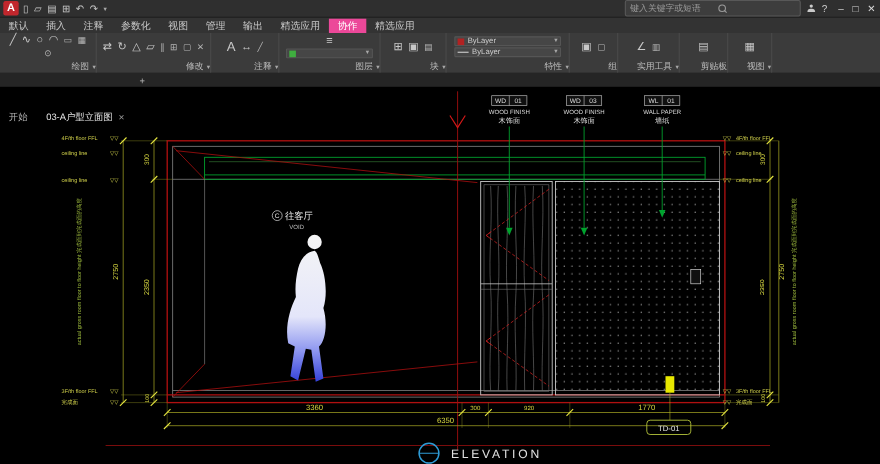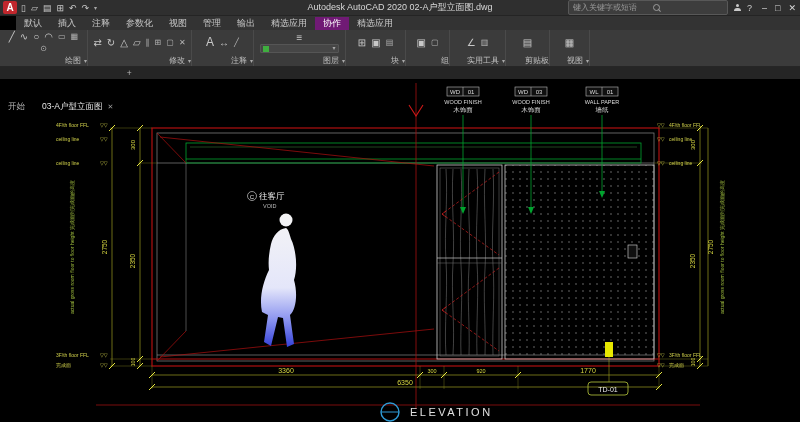--- a/index.html
+++ b/index.html
@@ -14,23 +14,23 @@
   .tb-right{margin-left:auto;display:flex;align-items:center;gap:6px;padding-right:4px;z-index:2;}
   .searchbox{width:150px;height:11px;background:#3d3d3d;border:1px solid #585858;border-radius:2px;
     display:flex;align-items:center;gap:16px;padding:1px 4px;color:#9a9a9a;font-size:8px;}
   .mag{width:5px;height:5px;border:1px solid #9a9a9a;border-radius:50%;position:relative;flex:0 0 auto;}
   .mag:after{content:"";position:absolute;width:3px;height:1px;background:#9a9a9a;left:4px;top:5px;transform:rotate(45deg);}
   .person{width:7px;height:7px;position:relative;}
   .person:before{content:"";position:absolute;width:3px;height:3px;border-radius:50%;background:#c9c9c9;left:2px;top:0;}
   .person:after{content:"";position:absolute;width:7px;height:3px;border-radius:3px 3px 0 0;background:#c9c9c9;top:4px;}
   .winbtns{display:flex;gap:8px;font-size:9px;color:#d8d8d8;margin-left:4px;}
   .ribbon-tabs{height:14px;background:#333333;display:flex;align-items:flex-end;color:#c8c8c8;
-    font-size:9px;margin-left:16px;}
+    font-size:9px;}
   .rtab{padding:0 8px;display:flex;align-items:center;cursor:default;}
-  .rtab.active{background:#701a75;color:#fff;}
+  .rtab.active{background:#ec4899;color:#fff;}
   .ribbon-body{height:37px;background:#3b3b3b;display:flex;border-bottom:1px solid #262626;box-sizing:border-box;}
   .panel{border-right:1px solid #4a4a4a;display:flex;flex-direction:column;box-sizing:border-box;}
   .p-icons{flex:1;display:flex;flex-wrap:wrap;align-content:center;align-items:center;
     justify-content:center;gap:1px 5px;color:#c8c8c8;font-size:10px;line-height:11px;padding:1px 3px;}
   .p-icons .sm{font-size:8px;color:#b5b5b5;}
   .p-label{height:11px;display:flex;align-items:center;justify-content:flex-end;gap:3px;
     color:#bdbdbd;font-size:8px;}
   .caret{font-size:6px;color:#a8a8a8;}
   .prop-row{width:92%;height:9px;background:#464646;border:1px solid #555;border-radius:1px;
     display:flex;align-items:center;gap:3px;font-size:7px;color:#cfcfcf;padding:0 2px;margin:0.5px 0;box-sizing:border-box;}
@@ -52,25 +52,20 @@
   <div class="logo">A</div>
   <div class="qa">
     <span>▯</span>
     <span>▱</span>
     <span>▤</span>
     <span>⊞</span>
     <span>↶</span>
     <span>↷</span>
     <span class="caret">▾</span>
   </div>
-  <div class="tb-title">
-    <span>Autodesk AutoCAD 2020</span>
-    <span> </span>
-    <span>02-A户型立面图.dwg</span>
-  </div>
   <div class="tb-right">
     <div class="searchbox">
       <span>键入关键字或短语</span>
       <span class="mag"></span>
     </div>
     <span class="person"></span>
     <span style="font-size:9px;">?</span>
     <div class="winbtns">
       <span>–</span>
       <span>□</span>
@@ -170,20 +165,40 @@
     </div>
   </div>
   <div class="panel" style="width:60px">
     <div class="p-icons">
       <span>⊞</span>
       <span>▣</span>
       <span class="sm">▤</span>
     </div>
     <div class="p-label">
       <span>块</span>
+        <span class="caret">▾</span>
+    </div>
+  </div>
+  <div class="panel" style="width:112px">
+    <div class="p-icons" style="flex-direction:column;gap:0;">
+      <div class="prop-row">
+        <span class="swatch"></span>
+        <span>ByLayer</span>
+        <span style="flex:1"></span>
+          <span class="caret">▾</span>
+      </div>
+      <div class="prop-row">
+        <span class="lineswatch"></span>
+        <span>ByLayer</span>
+        <span style="flex:1"></span>
+          <span class="caret">▾</span>
+      </div>
+    </div>
+    <div class="p-label">
+      <span>特性</span>
         <span class="caret">▾</span>
     </div>
   </div>
   <div class="panel" style="width:44px">
     <div class="p-icons">
       <span>▣</span>
       <span class="sm">▢</span>
     </div>
     <div class="p-label">
       <span>组</span>

